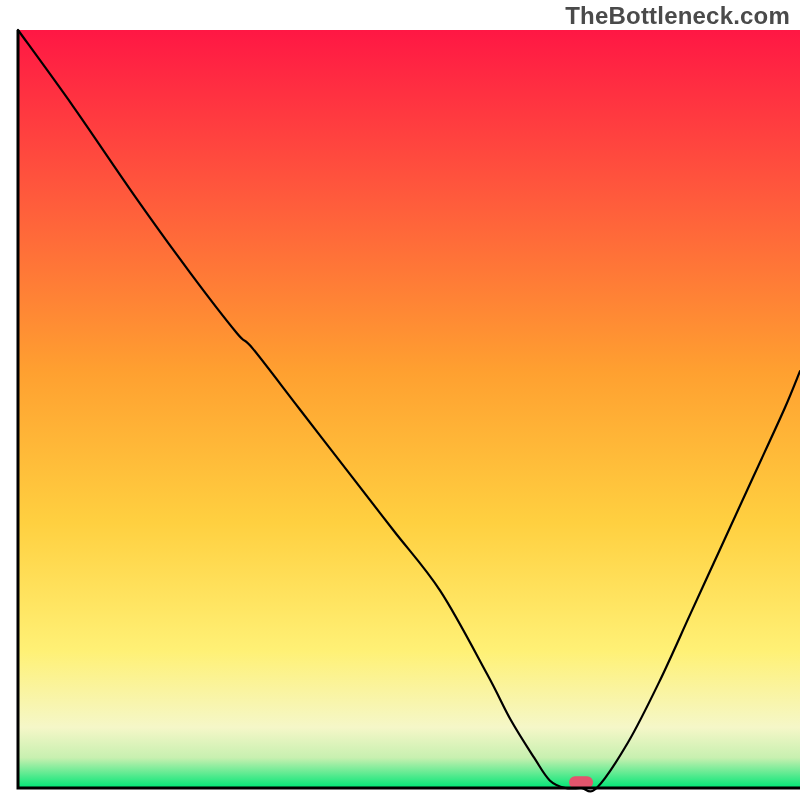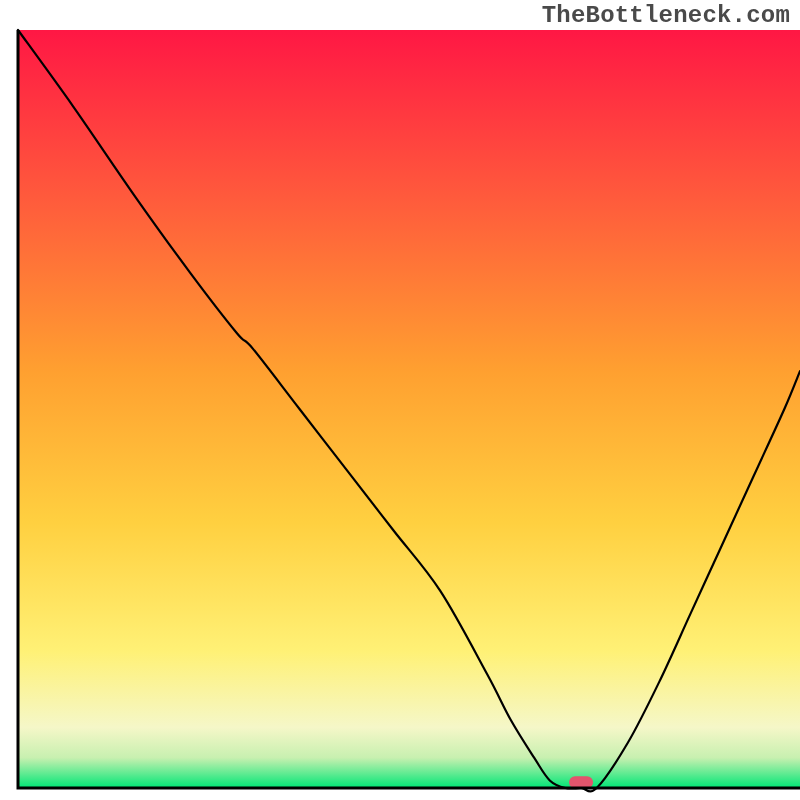--- a/index.html
+++ b/index.html
@@ -16,21 +16,20 @@
     height: 800px;
   }
   .watermark {
     position: absolute;
     top: 2px;
     right: 10px;
     color: #4a4a4a;
     font-size: 24px;
     font-weight: 600;
     letter-spacing: 0.2px;
-    font-family: Liberation Mono, monospace;
   }
   svg.chart {
     position: absolute;
     top: 0;
     left: 0;
   }
 </style>
 </head>
 <body>
 <div class="container">

